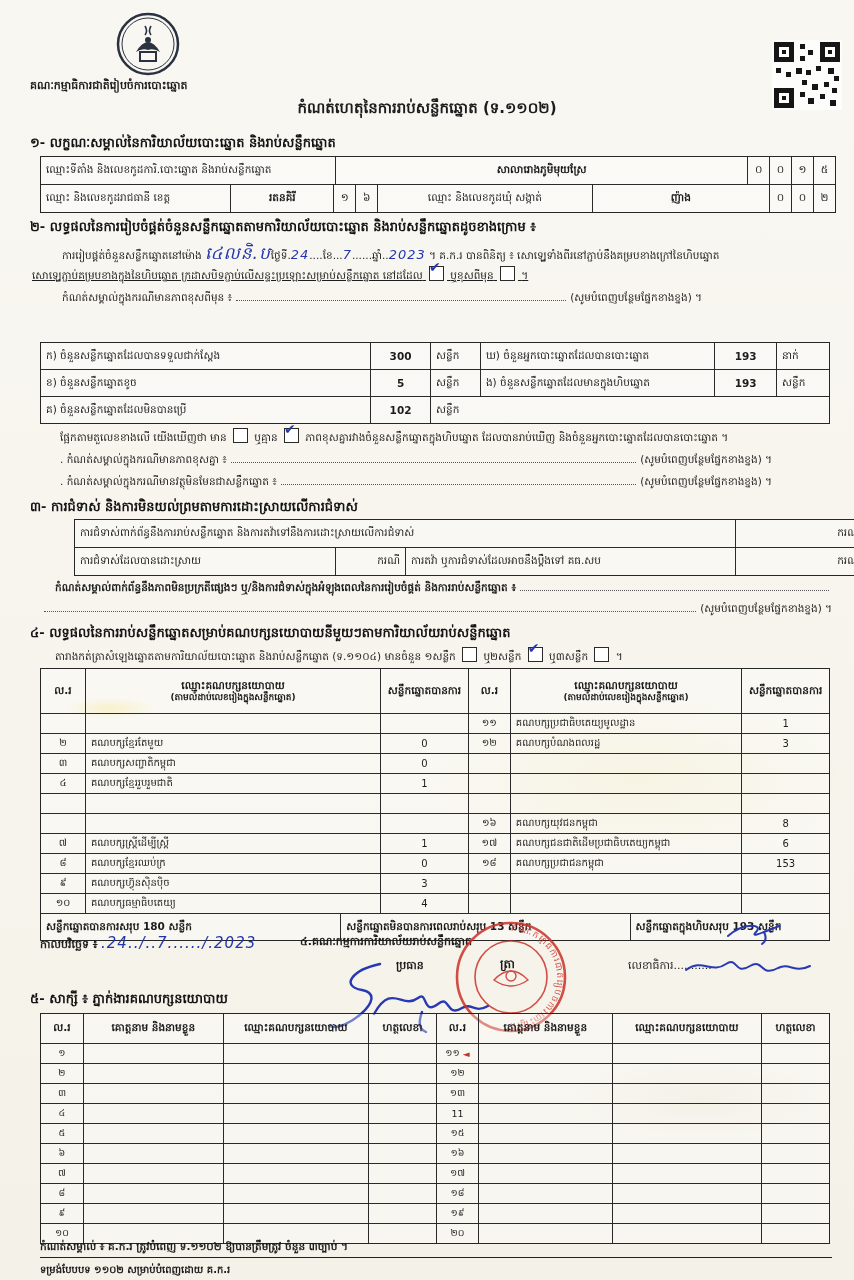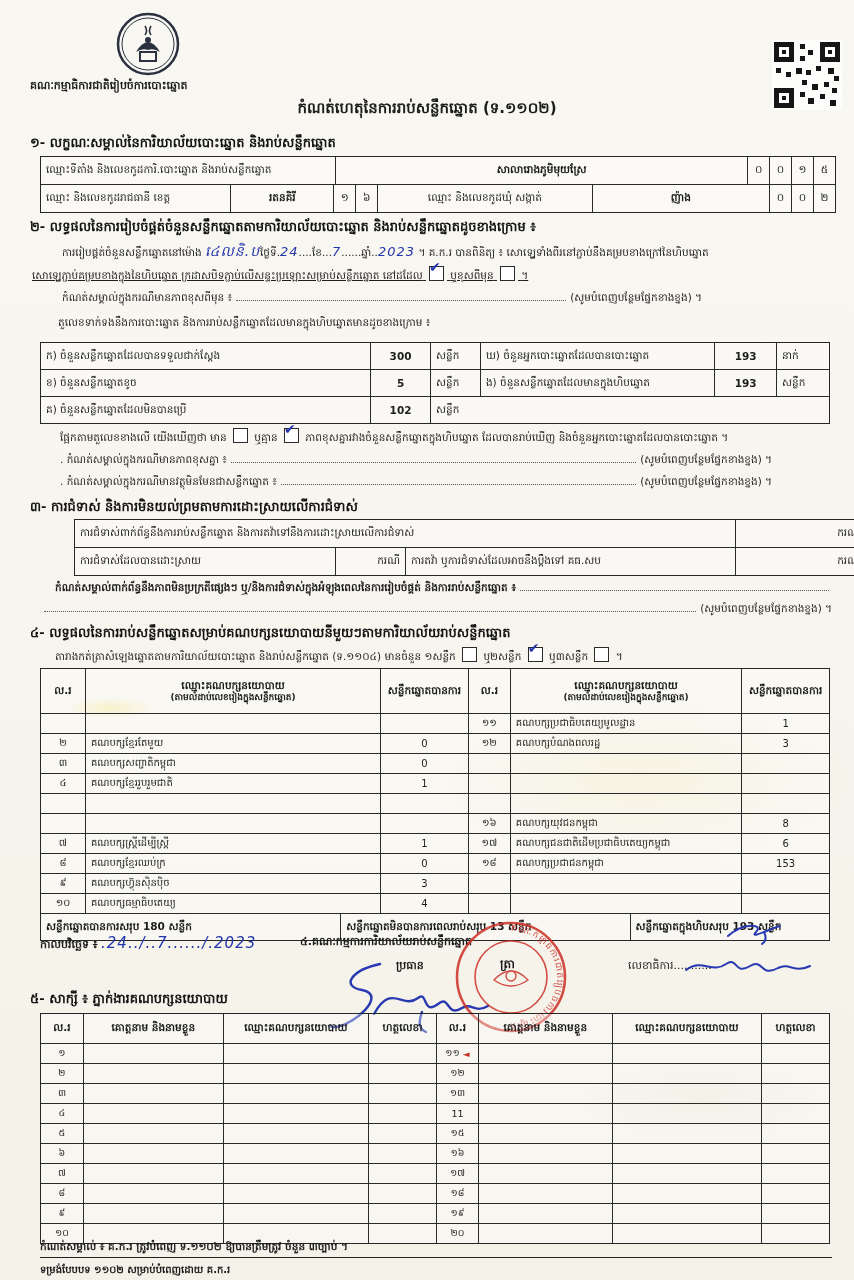--- a/index.html
+++ b/index.html
@@ -129,36 +129,35 @@
       <div class="cell t2d c b">ញ៉ាង</div>
       <div class="cell code c">០</div>
       <div class="cell code c">០</div>
       <div class="cell code c">២</div>
     </div>
   </div>
 
   <div class="abs heading" style="left:30px;top:218px;">២- លទ្ធផលនៃការរៀបចំផ្គត់ចំនួនសន្លឹកឆ្នោតតាមការិយាល័យបោះឆ្នោត និងរាប់សន្លឹកឆ្នោតដូចខាងក្រោម ៖</div>
   <div class="para" style="left:62px;top:242px;">
     <span>ការរៀបផ្គត់ចំនួនសន្លឹកឆ្នោតនៅម៉ោង</span>
-    <span class="hw" style="font-size:14px;">៤េលនិ.ប</span><span>ថ្ងៃទី</span>.<span class="hw" style="font-size:13px;">24</span>....<span>ខែ</span>...<span class="hw" style="font-size:13px;">7</span>......<span>ឆ្នាំ</span>..<span class="hw" style="font-size:13px;">2023</span>
+    <span class="hw" style="font-size:17px;">៤េលនិ.ប</span><span>ថ្ងៃទី</span>.<span class="hw" style="font-size:13px;">24</span>....<span>ខែ</span>...<span class="hw" style="font-size:13px;">7</span>......<span>ឆ្នាំ</span>..<span class="hw" style="font-size:13px;">2023</span>
     <span>។ គ.ក.រ បានពិនិត្យ ៖ សោឡ្វេទាំងពីរនៅភ្ជាប់នឹងគម្របខាងក្រៅនៃហិបឆ្នោត</span>
   </div>
   <div class="para" style="left:32px;top:266px;text-decoration:underline;">
     <span>សោឡ្វេភ្ជាប់គម្របខាងក្នុងនៃហិបឆ្នោត ក្រដាសបិទភ្ជាប់លើសន្ទះប្រឡោះសម្រាប់សន្លឹកឆ្នោត នៅដដែល</span>
     <span class="cb"><span class="tick">✔</span></span>
     <span>ឬខុសពីមុន</span>
     <span class="cb"></span>
     <span>។</span>
   </div>
   <div class="para" style="left:62px;top:290px;width:700px;display:flex;align-items:baseline;">
     <span>កំណត់សម្គាល់ក្នុងករណីមានភាពខុសពីមុន ៖</span>
     <span class="dotline" style="width:330px;margin:0 4px;"></span>
     <span>(សូមបំពេញបន្ថែមផ្នែកខាងខ្នង) ។</span>
   </div>
-  <div class="para" style="left:58px;top:316px;">តួលេខទាក់ទងនឹងការបោះឆ្នោត និងការរាប់សន្លឹកឆ្នោតដែលមានក្នុងហិបឆ្នោតមានដូចខាងក្រោម ៖</div>
 
   <div class="tbl" style="left:40px;top:342px;width:790px;">
     <div class="frow" style="height:26px;">
       <div class="cell ca nowrap">ក) ចំនួនសន្លឹកឆ្នោតដែលបានទទួលជាក់ស្តែង</div>
       <div class="cell cav c b">300</div>
       <div class="cell cau">សន្លឹក</div>
       <div class="cell cbl nowrap">ឃ) ចំនួនអ្នកបោះឆ្នោតដែលបានបោះឆ្នោត</div>
       <div class="cell cbv c b">193</div>
       <div class="cell cbu">នាក់</div>
     </div>

